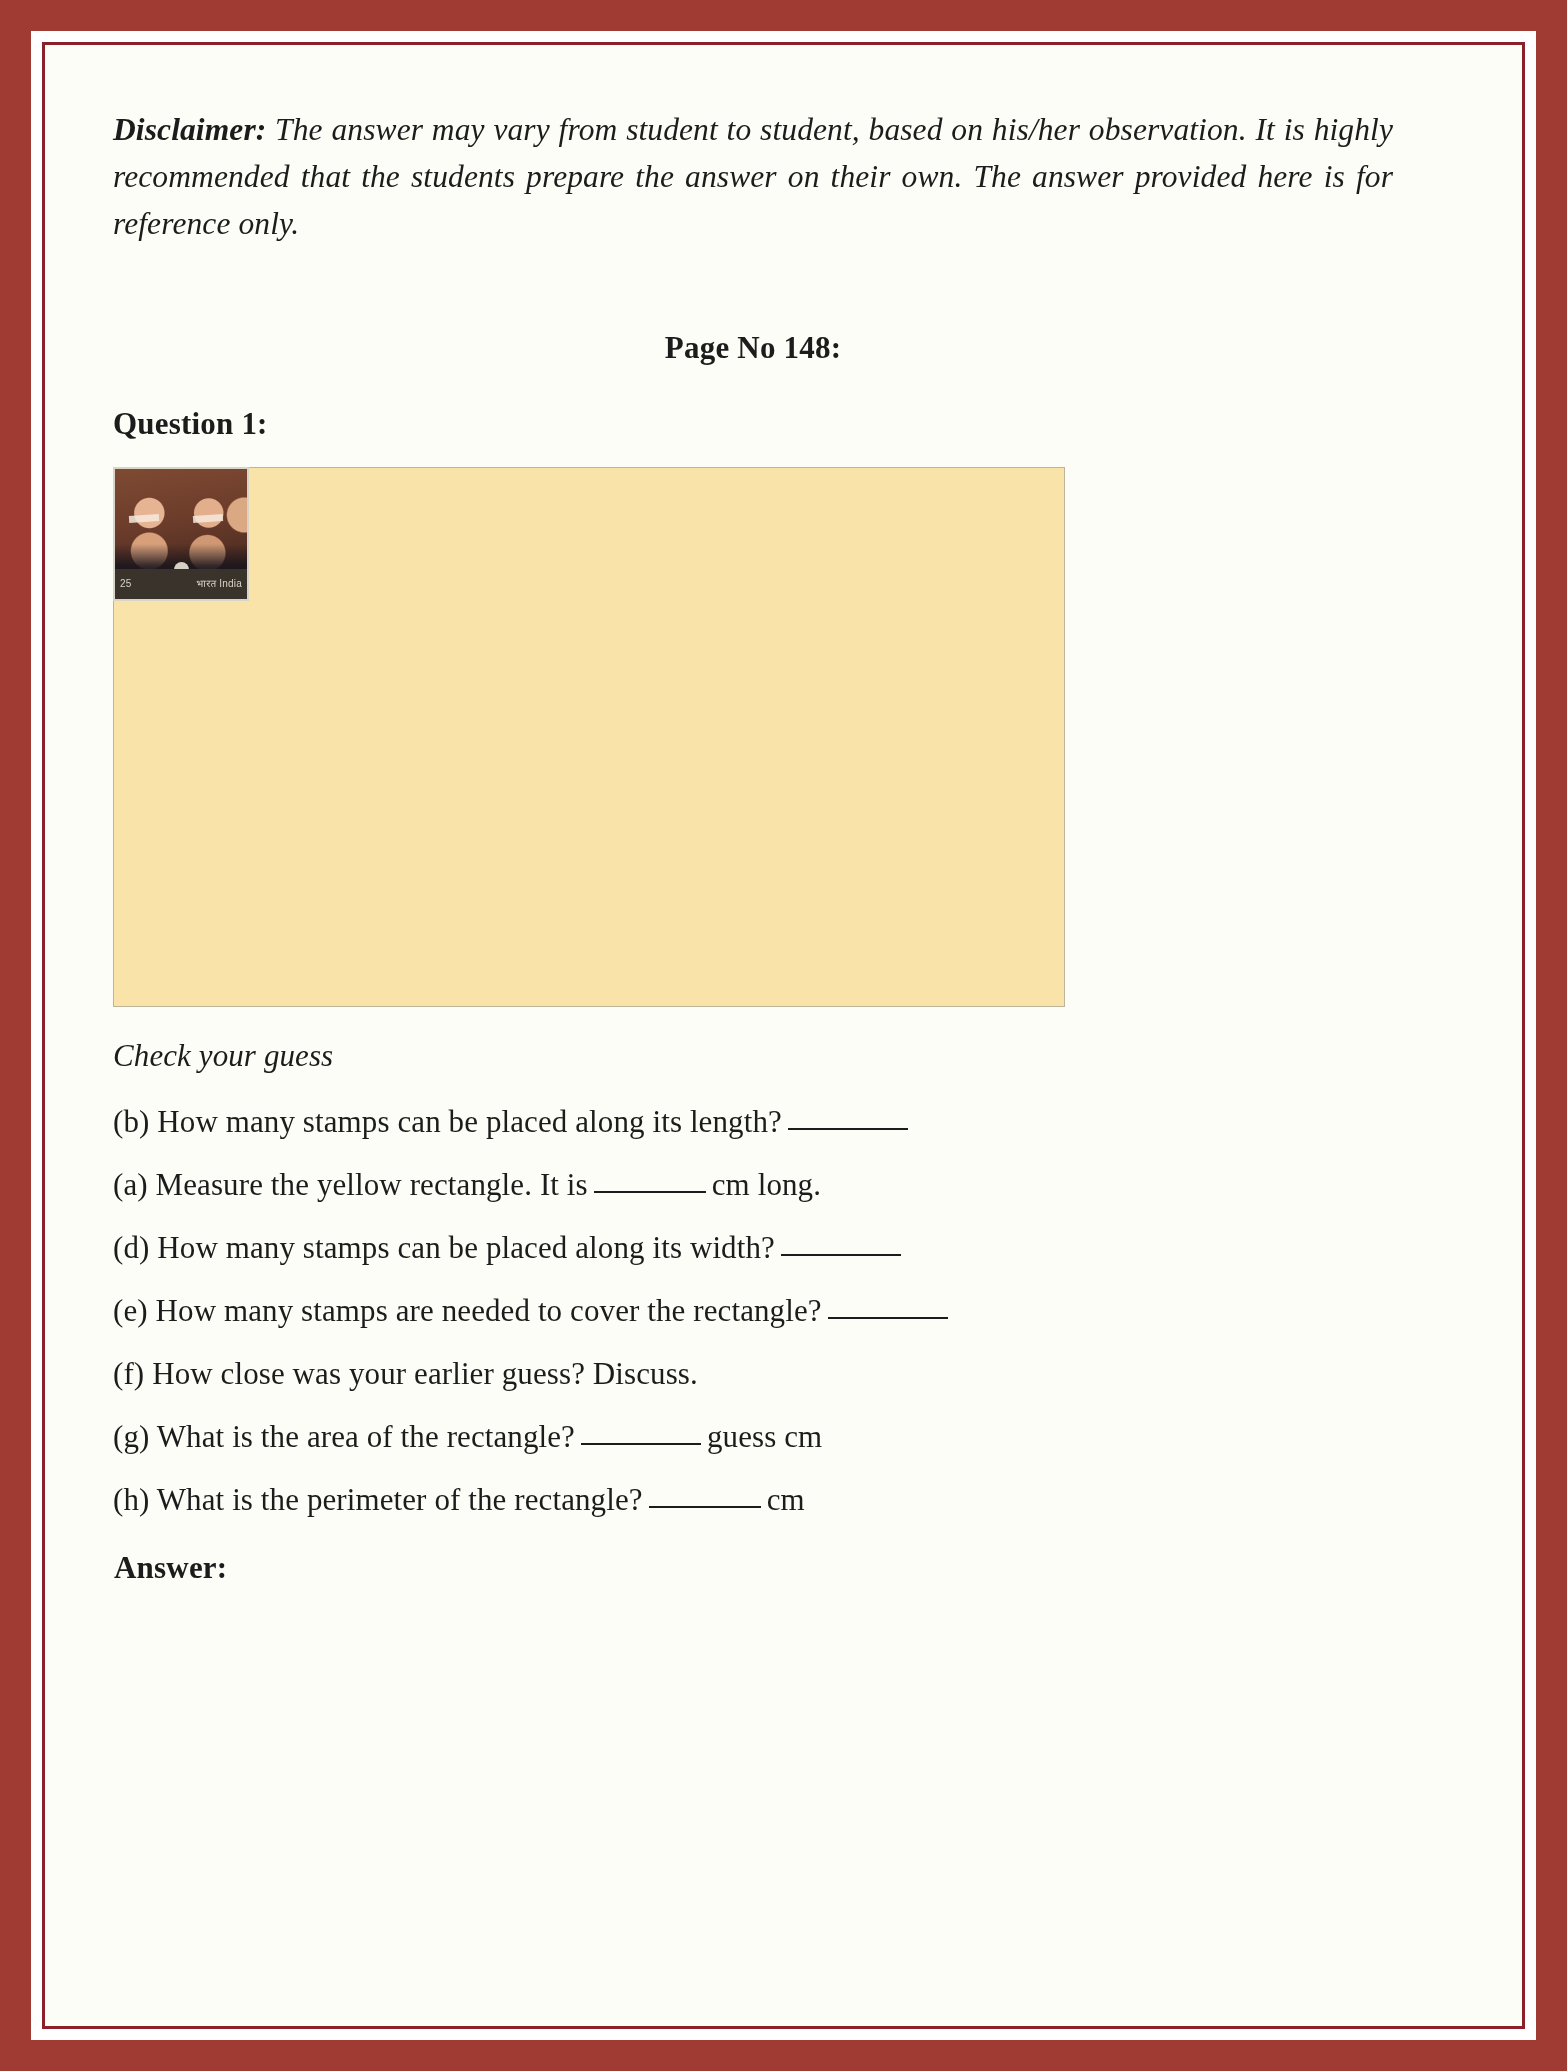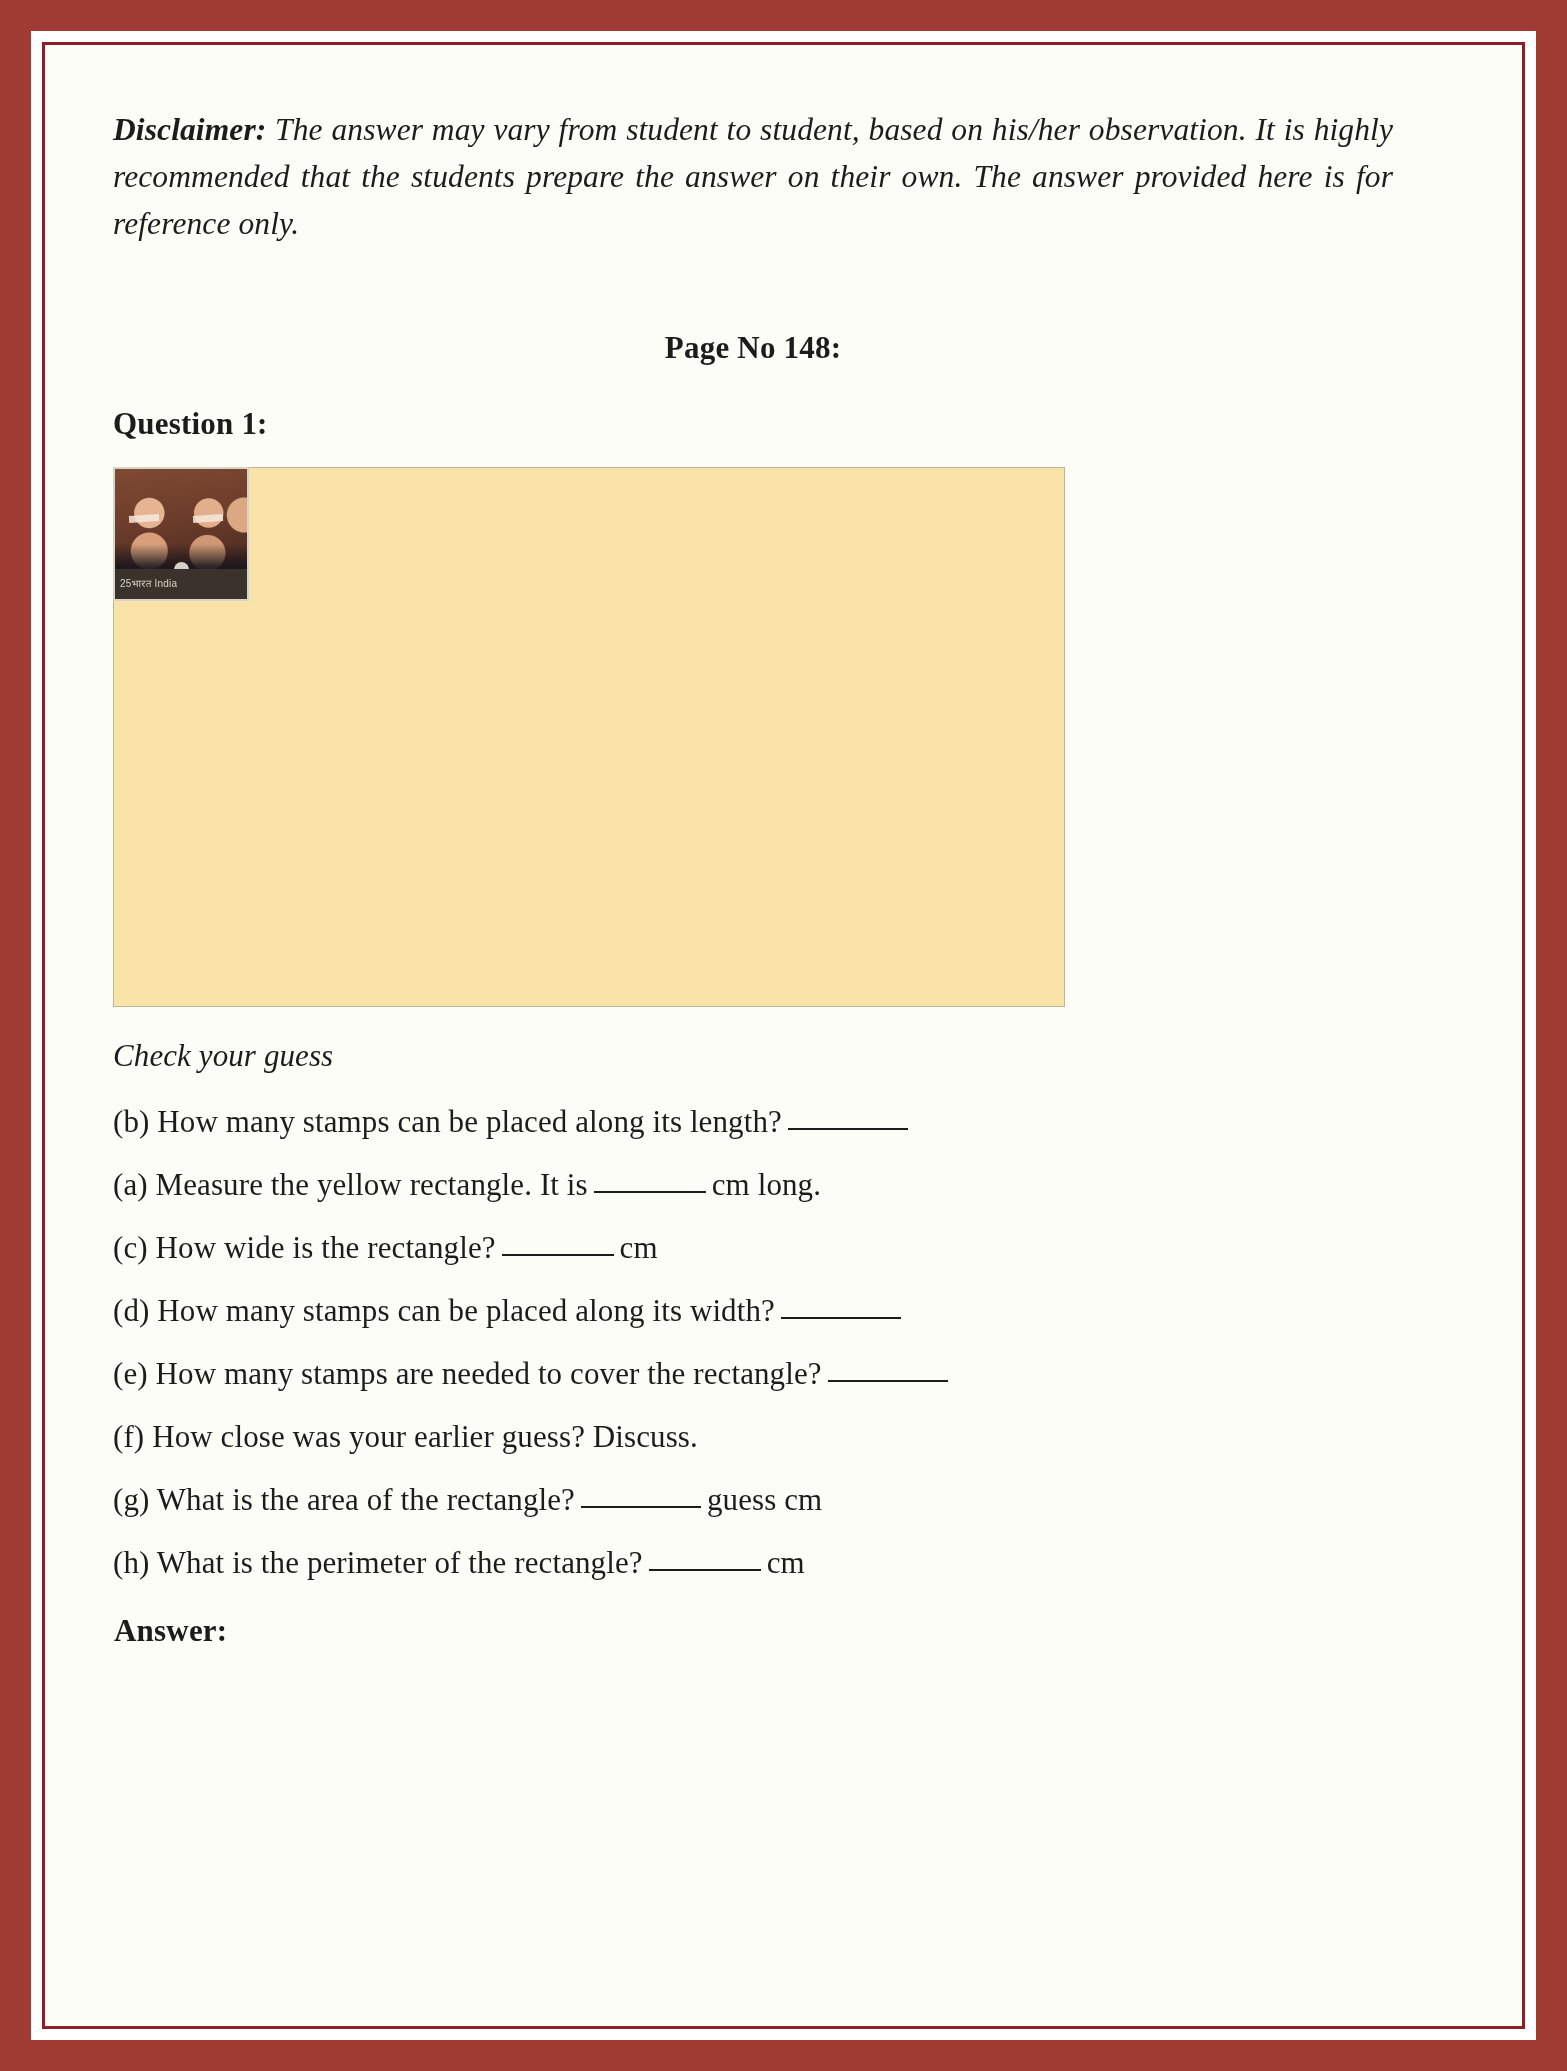--- a/index.html
+++ b/index.html
@@ -151,20 +151,21 @@
     left: 0;
     bottom: 0;
     width: 100%;
     height: 23%;
     background: #3a332c;
     color: #d9d3c6;
     font-size: 10px;
     line-height: 1;
     display: flex;
     align-items: center;
+    justify-content: space-between;
     padding: 0 5px;
     box-sizing: border-box;
     font-family: "Liberation Sans", "DejaVu Sans", sans-serif;
   }
   .stamp-caption .denom { letter-spacing: .2px; }
   .stamp-caption .country { letter-spacing: .2px; }
 
   
   .check-heading {
     font-weight: normal;
@@ -231,21 +232,20 @@
               </div>
             </div>
           </div>
         </div>
 
         <p class="check-heading">Check your guess</p>
 
         <ul class="guess-list" id="guess-list">
             <li class="guess-item"><span>(b)</span> <span>How many stamps can be placed along its length?</span><span class="blank"></span></li>
             <li class="guess-item"><span>(a)</span> <span>Measure the yellow rectangle. It is</span><span class="blank blank-sm"></span><span>cm long.</span></li>
-            <li class="guess-item"><span>(c)</span> <span>How wide is the rectangle?</span><span class="blank blank-sm"></span><span>cm</span></li>
             <li class="guess-item"><span>(d)</span> <span>How many stamps can be placed along its width?</span><span class="blank"></span></li>
             <li class="guess-item"><span>(e)</span> <span>How many stamps are needed to cover the rectangle?</span><span class="blank"></span></li>
             <li class="guess-item"><span>(f)</span> <span>How close was your earlier guess? Discuss.</span></li>
             <li class="guess-item"><span>(g)</span> <span>What is the area of the rectangle?</span><span class="blank"></span><span>guess cm</span></li>
             <li class="guess-item"><span>(h)</span> <span>What is the perimeter of the rectangle?</span><span class="blank blank-sm"></span><span>cm</span></li>
           </ul>
 
         <p class="answer-label">Answer:</p>
 
       </div>

